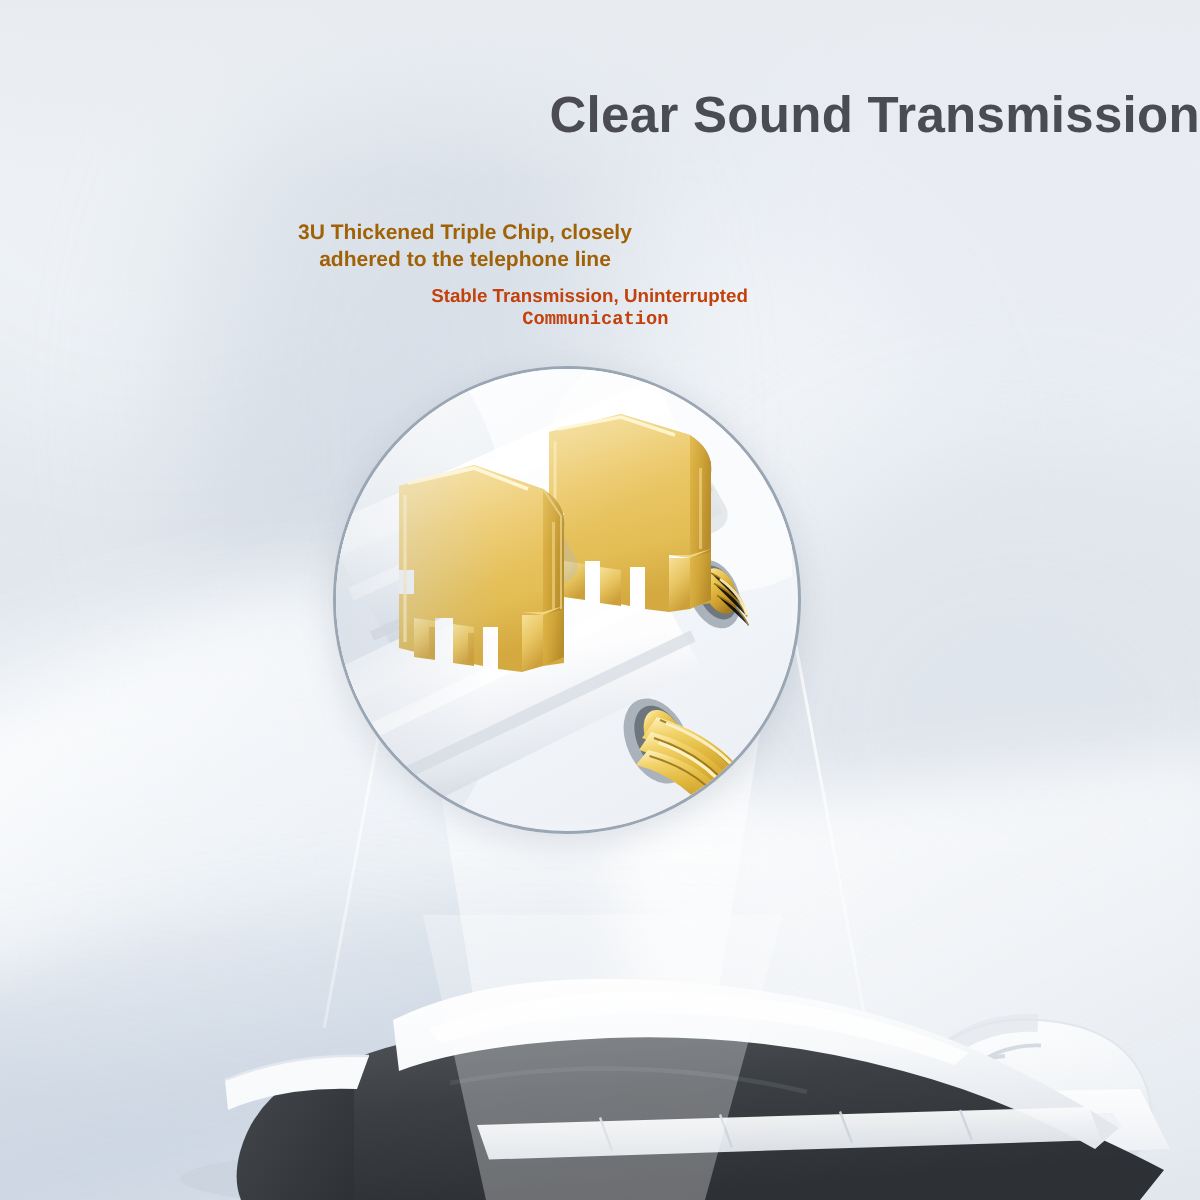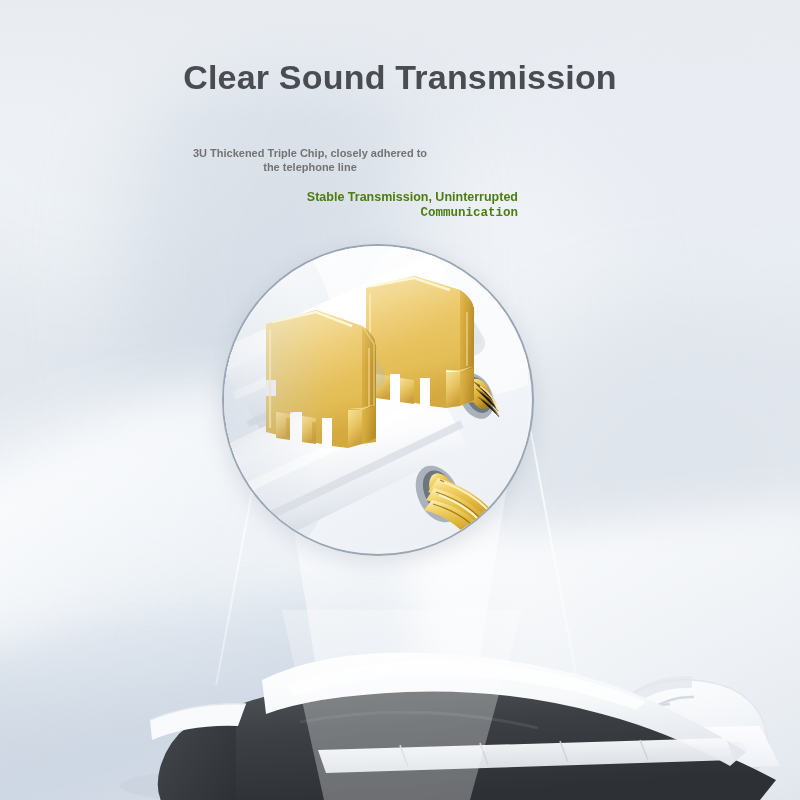--- a/index.html
+++ b/index.html
@@ -45,33 +45,33 @@
     background:linear-gradient(180deg,#e8ecf1,rgba(232,236,241,0));
   }
   .rightsheet{
     position:absolute;right:-40px;top:520px;width:420px;height:300px;
     background:linear-gradient(160deg,rgba(255,255,255,.9),rgba(228,234,241,.45));
     filter:blur(20px);transform:rotate(-6deg);
   }
 
   
   .title{
-    position:absolute;left:0;right:0;top:58px;text-align:center;
+    position:absolute;left:0;right:0;top:58px;text-align:right;
     font-size:34px;font-weight:bold;letter-spacing:.2px;
     color:#4a4c51;white-space:nowrap;
   }
   .sub1{
     position:absolute;left:190px;top:146px;width:240px;
-    text-align:center;font-size:11px;font-weight:bold;line-height:1.28;
-    color:#737373;
+    text-align:center;font-size:14px;font-weight:bold;line-height:1.28;
+    color:#a16207;
   }
   .sub2{
     position:absolute;left:268px;top:189px;width:250px;
-    text-align:right;font-size:12.5px;font-weight:bold;line-height:1.28;
-    color:#4d7c0f;
+    text-align:center;font-size:12.5px;font-weight:bold;line-height:1.28;
+    color:#c2410c;
   }
   .sub2 .l2{display:block;padding-left:8px;font-family:Liberation Mono, monospace;}
 
   
   .cone{
     position:absolute;left:268px;top:400px;width:258px;height:290px;
     background:linear-gradient(180deg,rgba(255,255,255,.62),rgba(255,255,255,.42));
     clip-path:polygon(2% 0%,98% 0%,80% 100%,20% 100%);
     filter:blur(.6px);
   }

